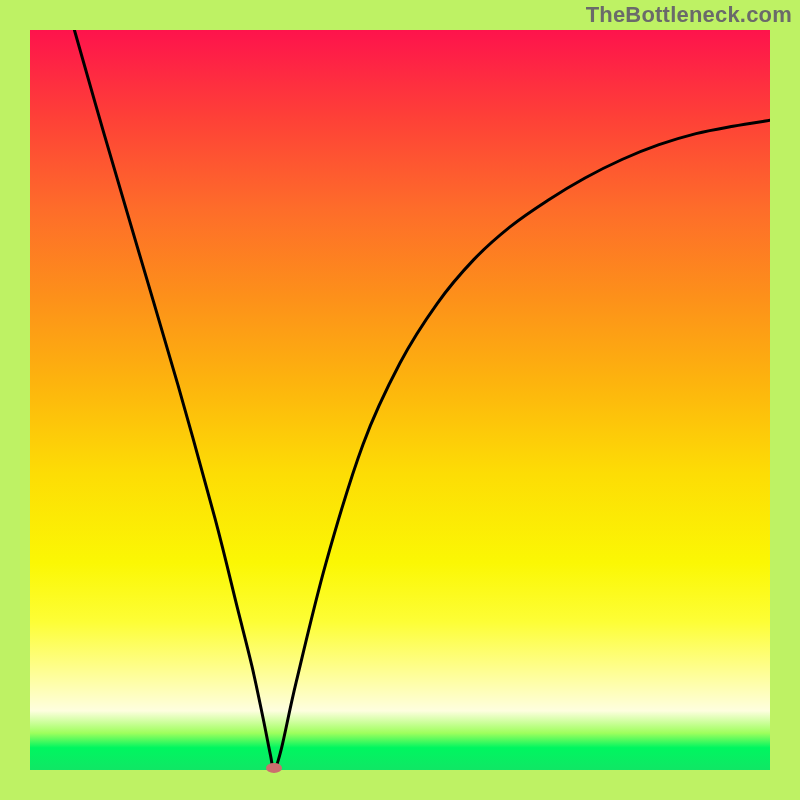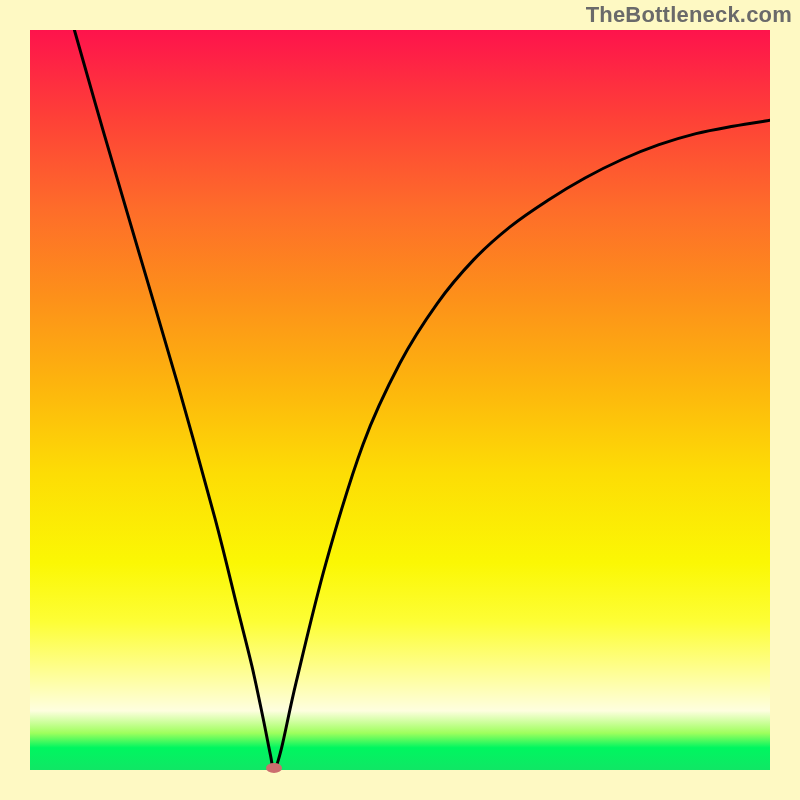--- a/index.html
+++ b/index.html
@@ -1,21 +1,21 @@
 <!DOCTYPE html>
 <html><head>
 <meta charset="utf-8">
 <style>
   * { margin: 0; padding: 0; box-sizing: border-box; }
   html, body { width: 800px; height: 800px; overflow: hidden; background: #000; }
   .container {
     width: 800px;
     height: 800px;
     position: relative;
-    background: #fef9c3;
+    background: #bef264;
   }
   .watermark {
     position: absolute;
     top: 2px;
     right: 8px;
     font-family: Arial, Helvetica, sans-serif;
     font-size: 22px;
     font-weight: 600;
     color: #6a6a6a;
     letter-spacing: 0.2px;

